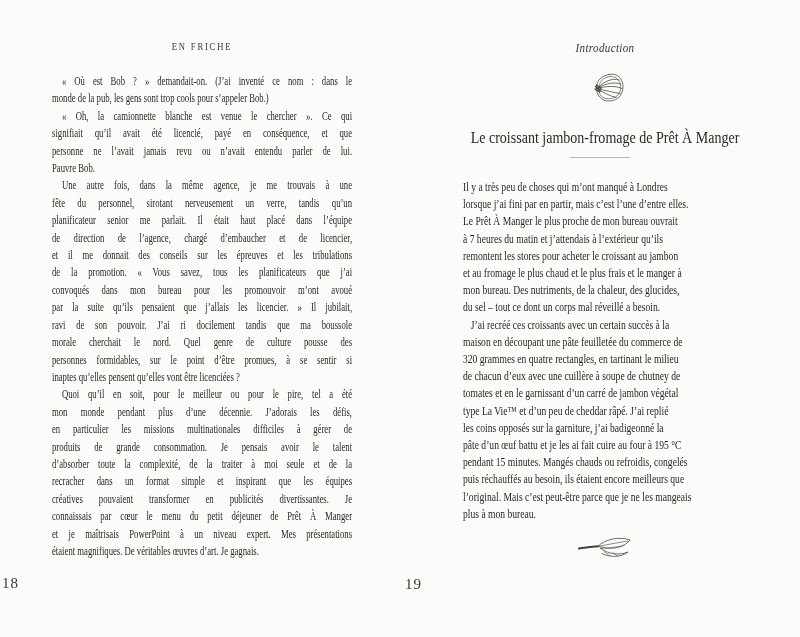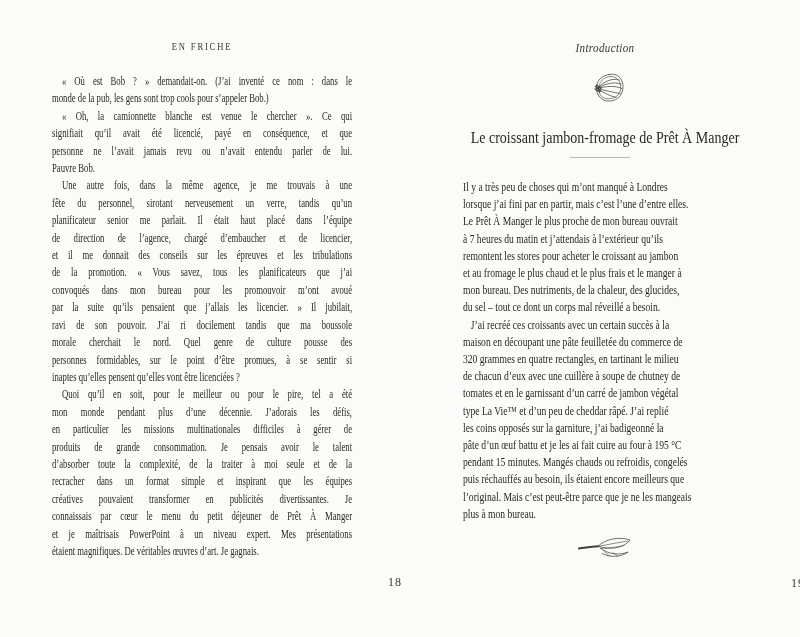--- a/index.html
+++ b/index.html
@@ -70,22 +70,22 @@
   }
 
   
   .ornament{position:absolute;}
   .ornament svg{display:block;}
   .ornament-top{left:192px;top:71px;width:34px;height:34px;}
   .ornament-bottom{left:177px;top:535px;width:62px;height:28px;}
 
   
   .folio{
-    position:absolute;left:0;width:400px;text-align:right;
-    font-size:12px;letter-spacing:1px;color:var(--ink-soft);
+    position:absolute;left:0;width:400px;text-align:left;
+    font-size:15px;letter-spacing:1px;color:var(--ink-soft);
   }
   .folio-left{top:575px;left:2px;}
   .folio-right{top:576px;left:5px;}
 </style>
 </head>
 <body>
 
 <div class="spread">
 
   <section class="page page-left">

